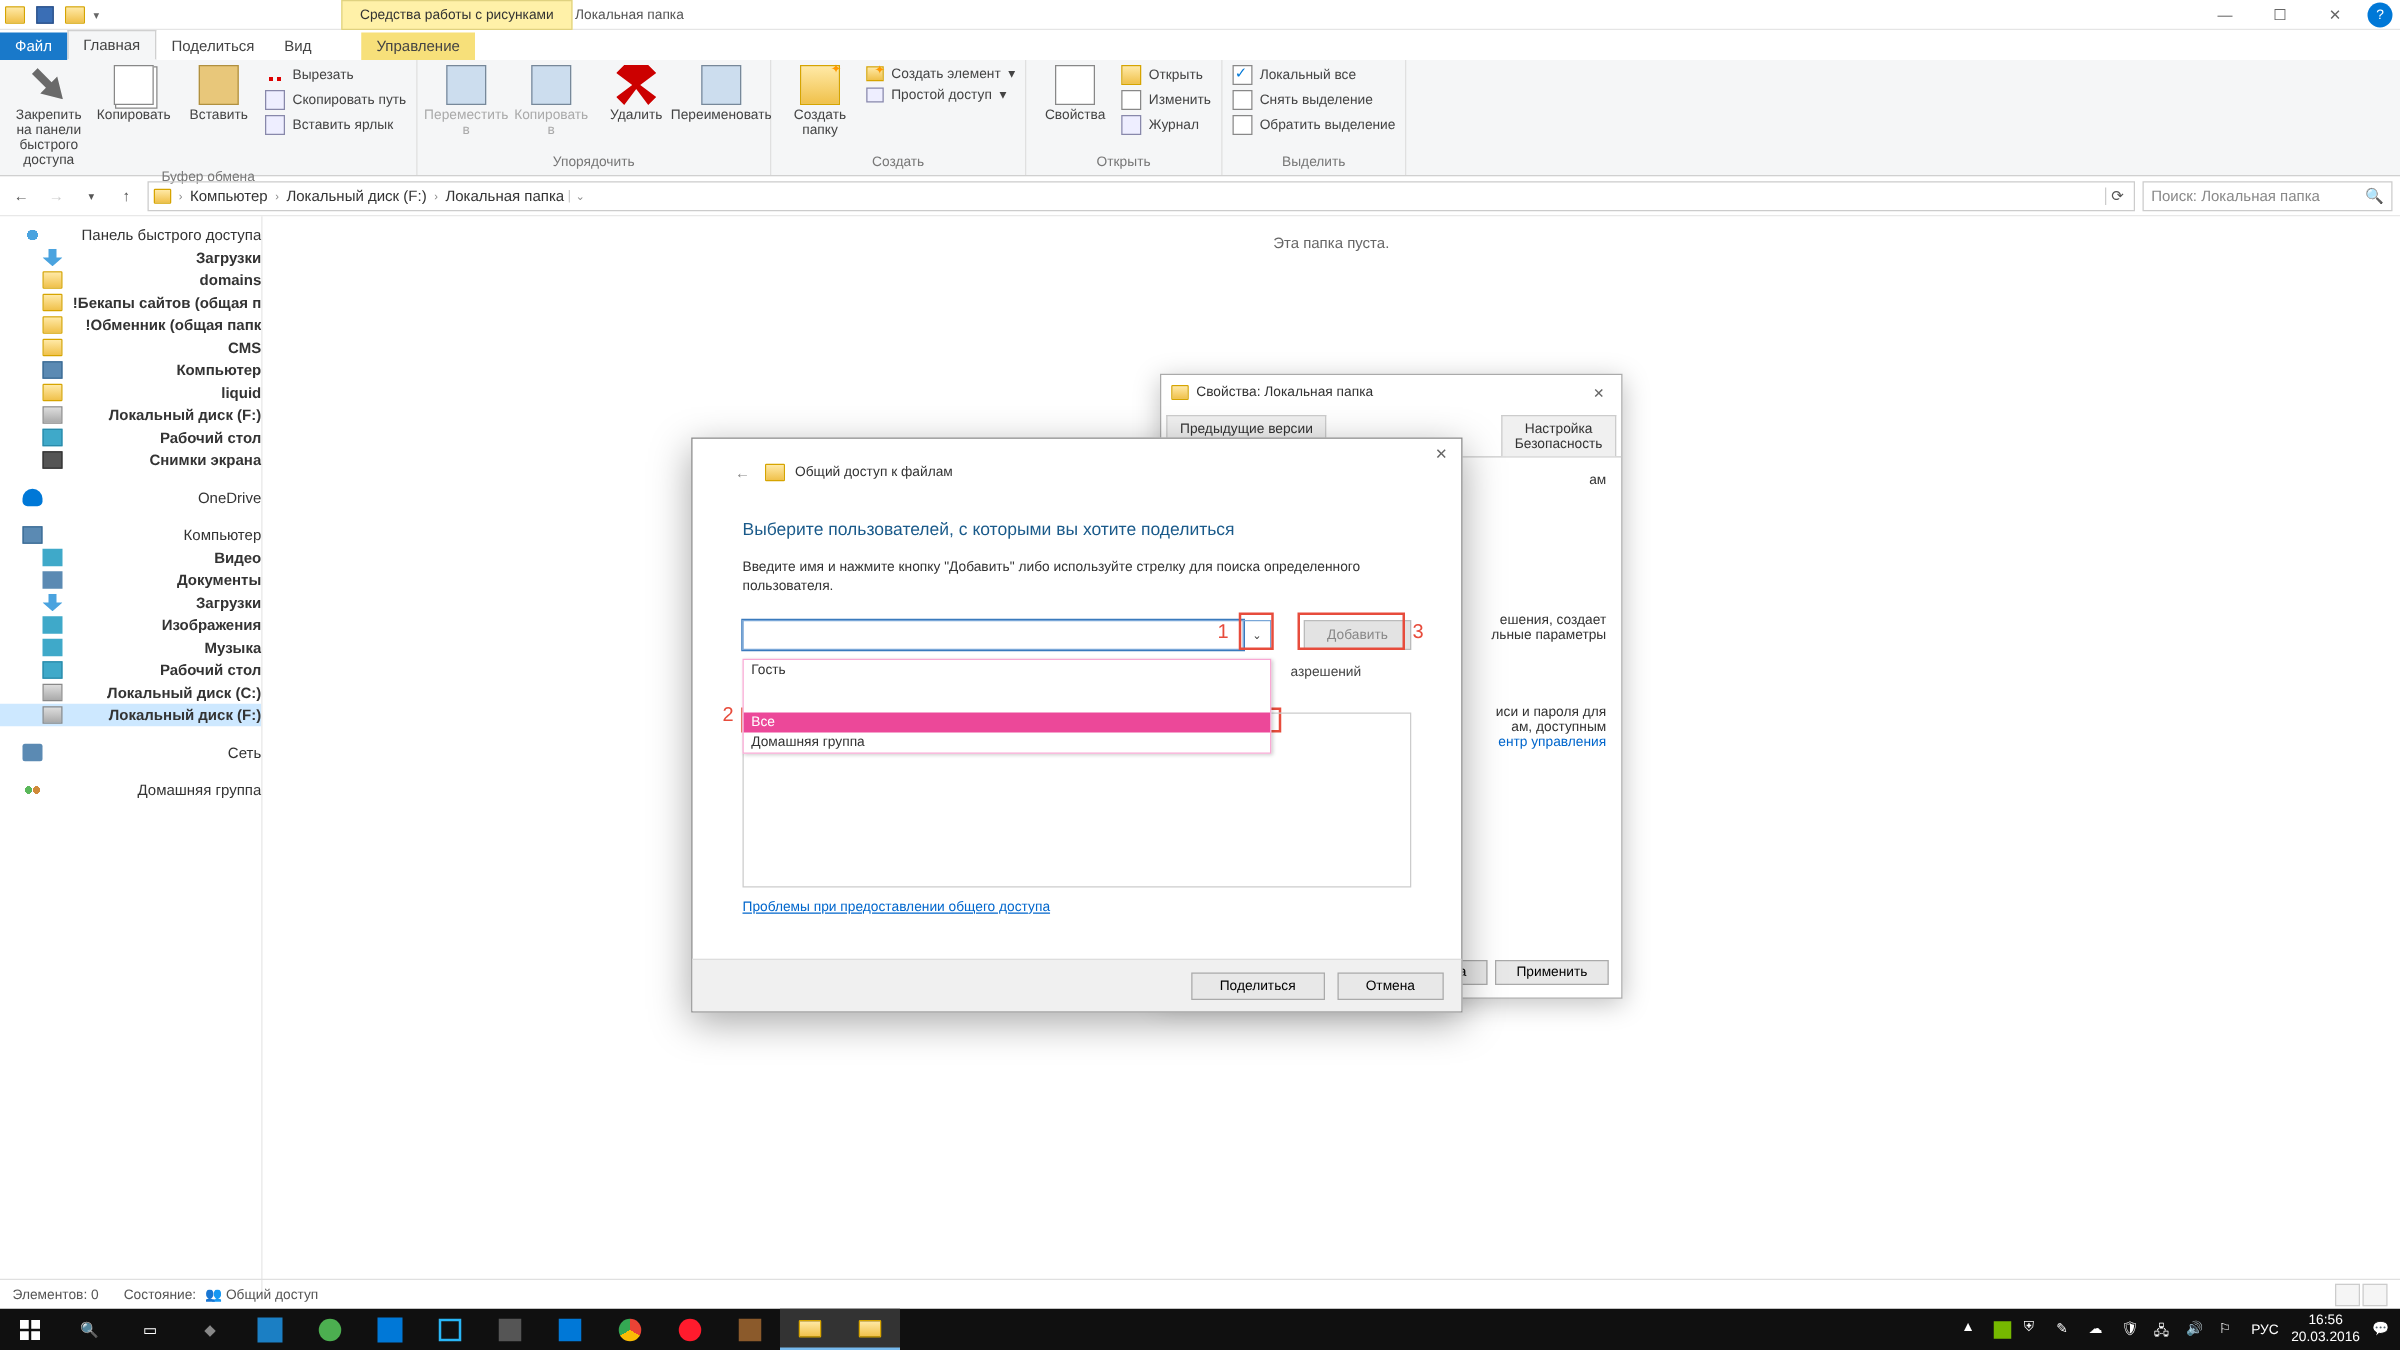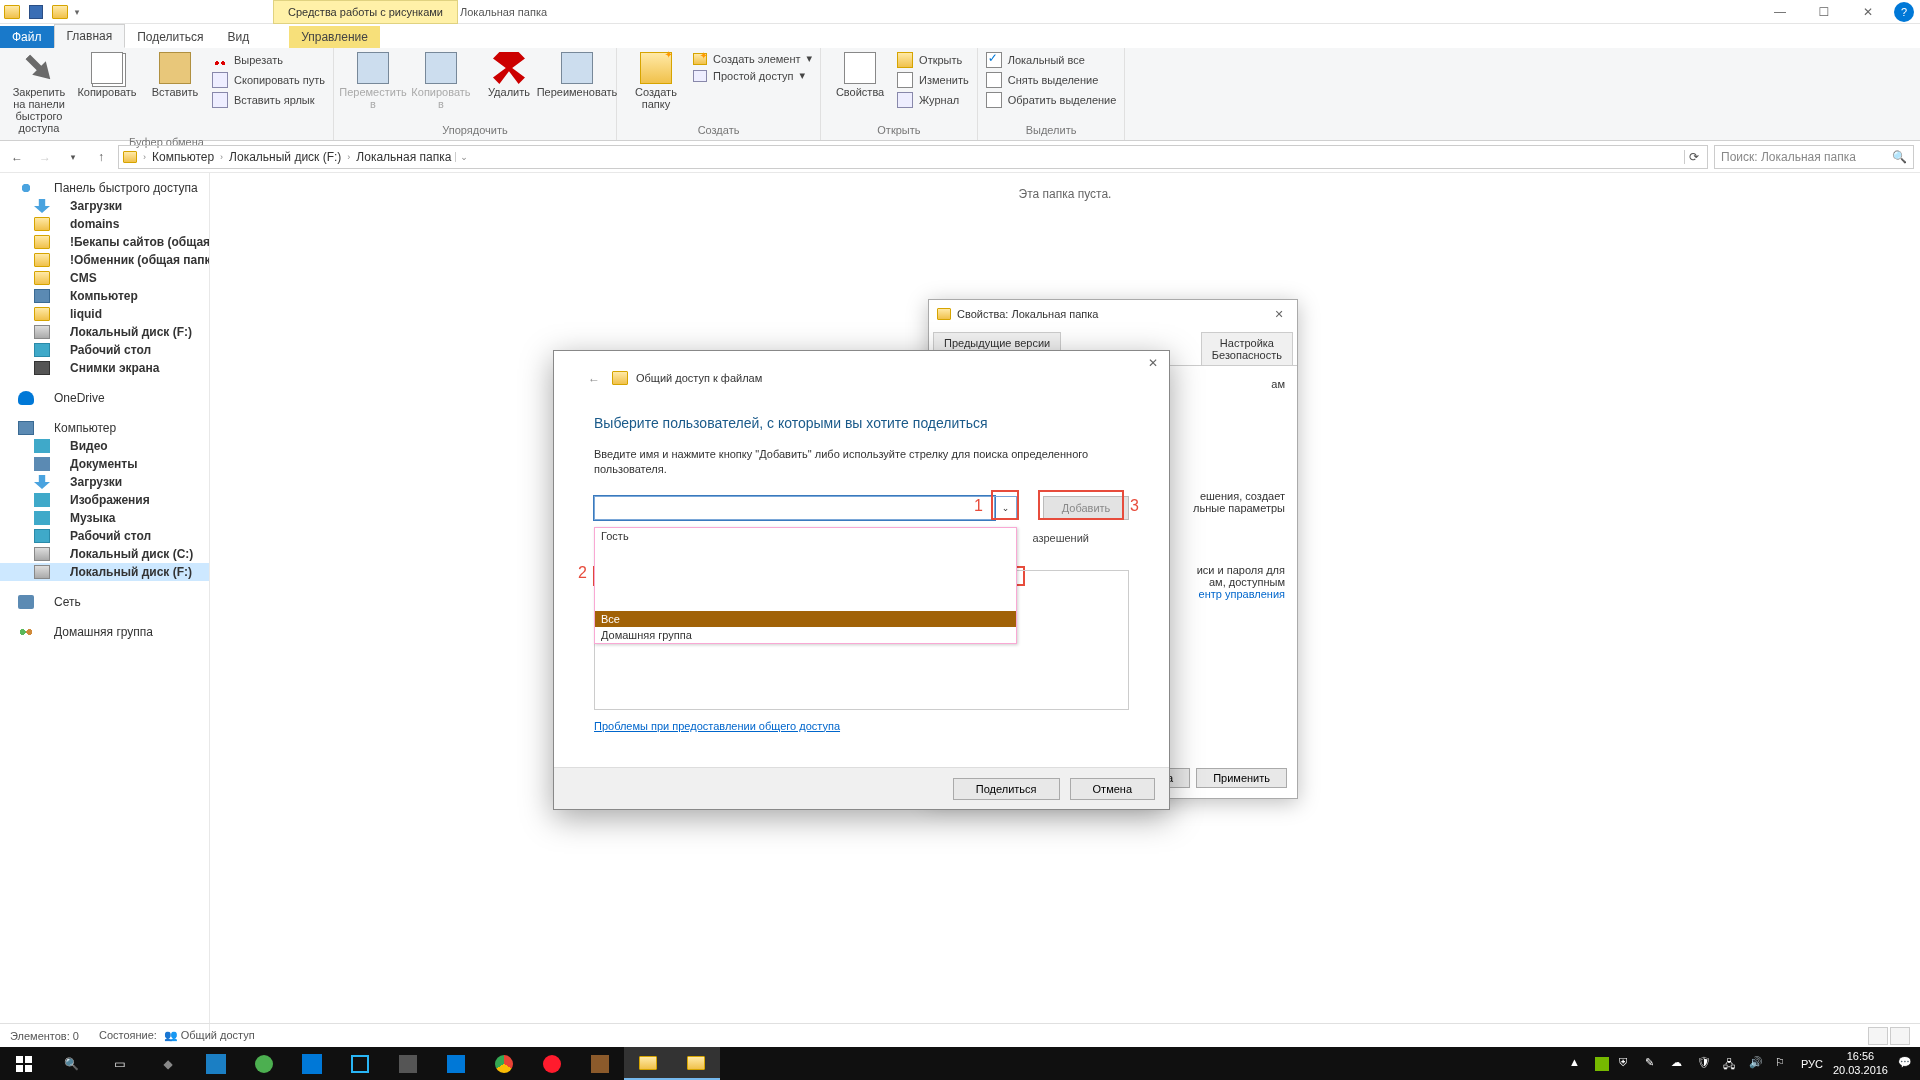--- a/index.html
+++ b/index.html
@@ -61,21 +61,21 @@
 .addrbox { flex: 1; height: 24px; border: 1px solid #ccc; display: flex; align-items: center; padding: 0 4px; gap: 4px; font-size: 12px; }
 .addrbox .crumb { color: #333; cursor: pointer; }
 .addrbox .sep { color: #888; font-size: 9px; margin: 0 2px; }
 .addrbox .refresh { margin-left: auto; color: #555; padding: 0 4px; border-left: 1px solid #ccc; }
 .addrbox .drop { color: #888; font-size: 9px; padding: 0 4px; border-left: 1px solid #ccc; }
 .searchbox { width: 200px; height: 24px; border: 1px solid #ccc; display: flex; align-items: center; padding: 0 6px; color: #888; font-size: 12px; justify-content: space-between; }
 
 
 .main { position: absolute; top: 173px; bottom: 40px; left: 0; right: 0; display: flex; }
 .tree { width: 210px; border-right: 1px solid #e8e8e8; padding: 6px 0; overflow: hidden; }
-.tnode { display: flex; align-items: center; gap: 20px; padding: 2px 0 2px 18px; font-size: 12px; cursor: pointer; white-space: nowrap; }
+.tnode { display: flex; align-items: center; gap: 8px; padding: 2px 0 2px 18px; font-size: 12px; cursor: pointer; white-space: nowrap; justify-content: space-between; }
 .tnode.lvl1 { padding-left: 34px; font-weight: bold; }
 .tnode.selected { background: #cde8ff; }
 .tnode .ticon { width: 16px; height: 14px; flex-shrink: 0; }
 .ticon.star { background: radial-gradient(circle,#4aa3df 40%,transparent 41%); }
 .ticon.dl { background: #4aa3df; clip-path: polygon(30% 0,70% 0,70% 50%,100% 50%,50% 100%,0 50%,30% 50%); }
 .ticon.fld { background: linear-gradient(#ffe9a6,#f0c14b); border: 1px solid #d6a400; border-radius: 1px; }
 .ticon.pc { background: #5b8ab3; border: 1px solid #3a6a93; }
 .ticon.drv { background: linear-gradient(#ddd,#aaa); border: 1px solid #888; }
 .ticon.cloud { background: #0078d7; border-radius: 8px 8px 4px 4px; }
 .ticon.net { background: #5b8ab3; border-radius: 2px; }
@@ -126,21 +126,21 @@
 .share-body { padding: 10px 40px; }
 .share-h { color: #1a5a8a; font-size: 14px; margin-bottom: 16px; }
 .share-desc { font-size: 11px; color: #333; margin-bottom: 18px; line-height: 1.4; }
 .share-row { display: flex; align-items: center; position: relative; }
 .share-input { flex: 1; height: 24px; border: 1px solid #7aa7d8; outline: 1px solid #3a7abd; }
 .share-drop { width: 22px; height: 24px; border: 1px solid #7aa7d8; border-left: none; display: flex; align-items: center; justify-content: center; font-size: 9px; color: #333; position: relative; }
 .share-drop-frame { position: absolute; border: 2px solid #e74c3c; pointer-events: none; }
 .share-add { width: 86px; height: 24px; margin-left: 26px; background: #e3e3e3; border: 1px solid #bbb; font-size: 11px; color: #888; }
 .share-list { position: absolute; border: 1px solid #f9a8d4; background: #fff; z-index: 5; font-size: 11px; box-shadow: 1px 1px 3px rgba(0,0,0,.2); }
 .share-list-item { padding: 2px 6px; }
-.share-list-item.hl { background: #a16207; color: #fff; margin-top: 41px; }
+.share-list-item.hl { background: #ec4899; color: #fff; }
 .share-table { border: 1px solid #ccc; height: 140px; margin-top: 50px; position: relative; }
 .share-link { color: #0066cc; font-size: 11px; display: inline-block; margin-top: 10px; text-decoration: underline; }
 .share-footer { position: absolute; bottom: 0; right: 0; left: 0; height: 42px; background: #f0f0f0; border-top: 1px solid #ddd; display: flex; justify-content: flex-end; align-items: center; gap: 10px; padding-right: 14px; }
 .share-btn { padding: 4px 22px; border: 1px solid #aaa; background: #e8e8e8; font-size: 11px; }
 
 .annot { position: absolute; color: #e74c3c; font-size: 16px; font-weight: 400; pointer-events: none; }
 
 .perm-label { position: absolute; right: -60px; top: 54px; font-size: 11px; color: #444; }
 </style>
 </head>

